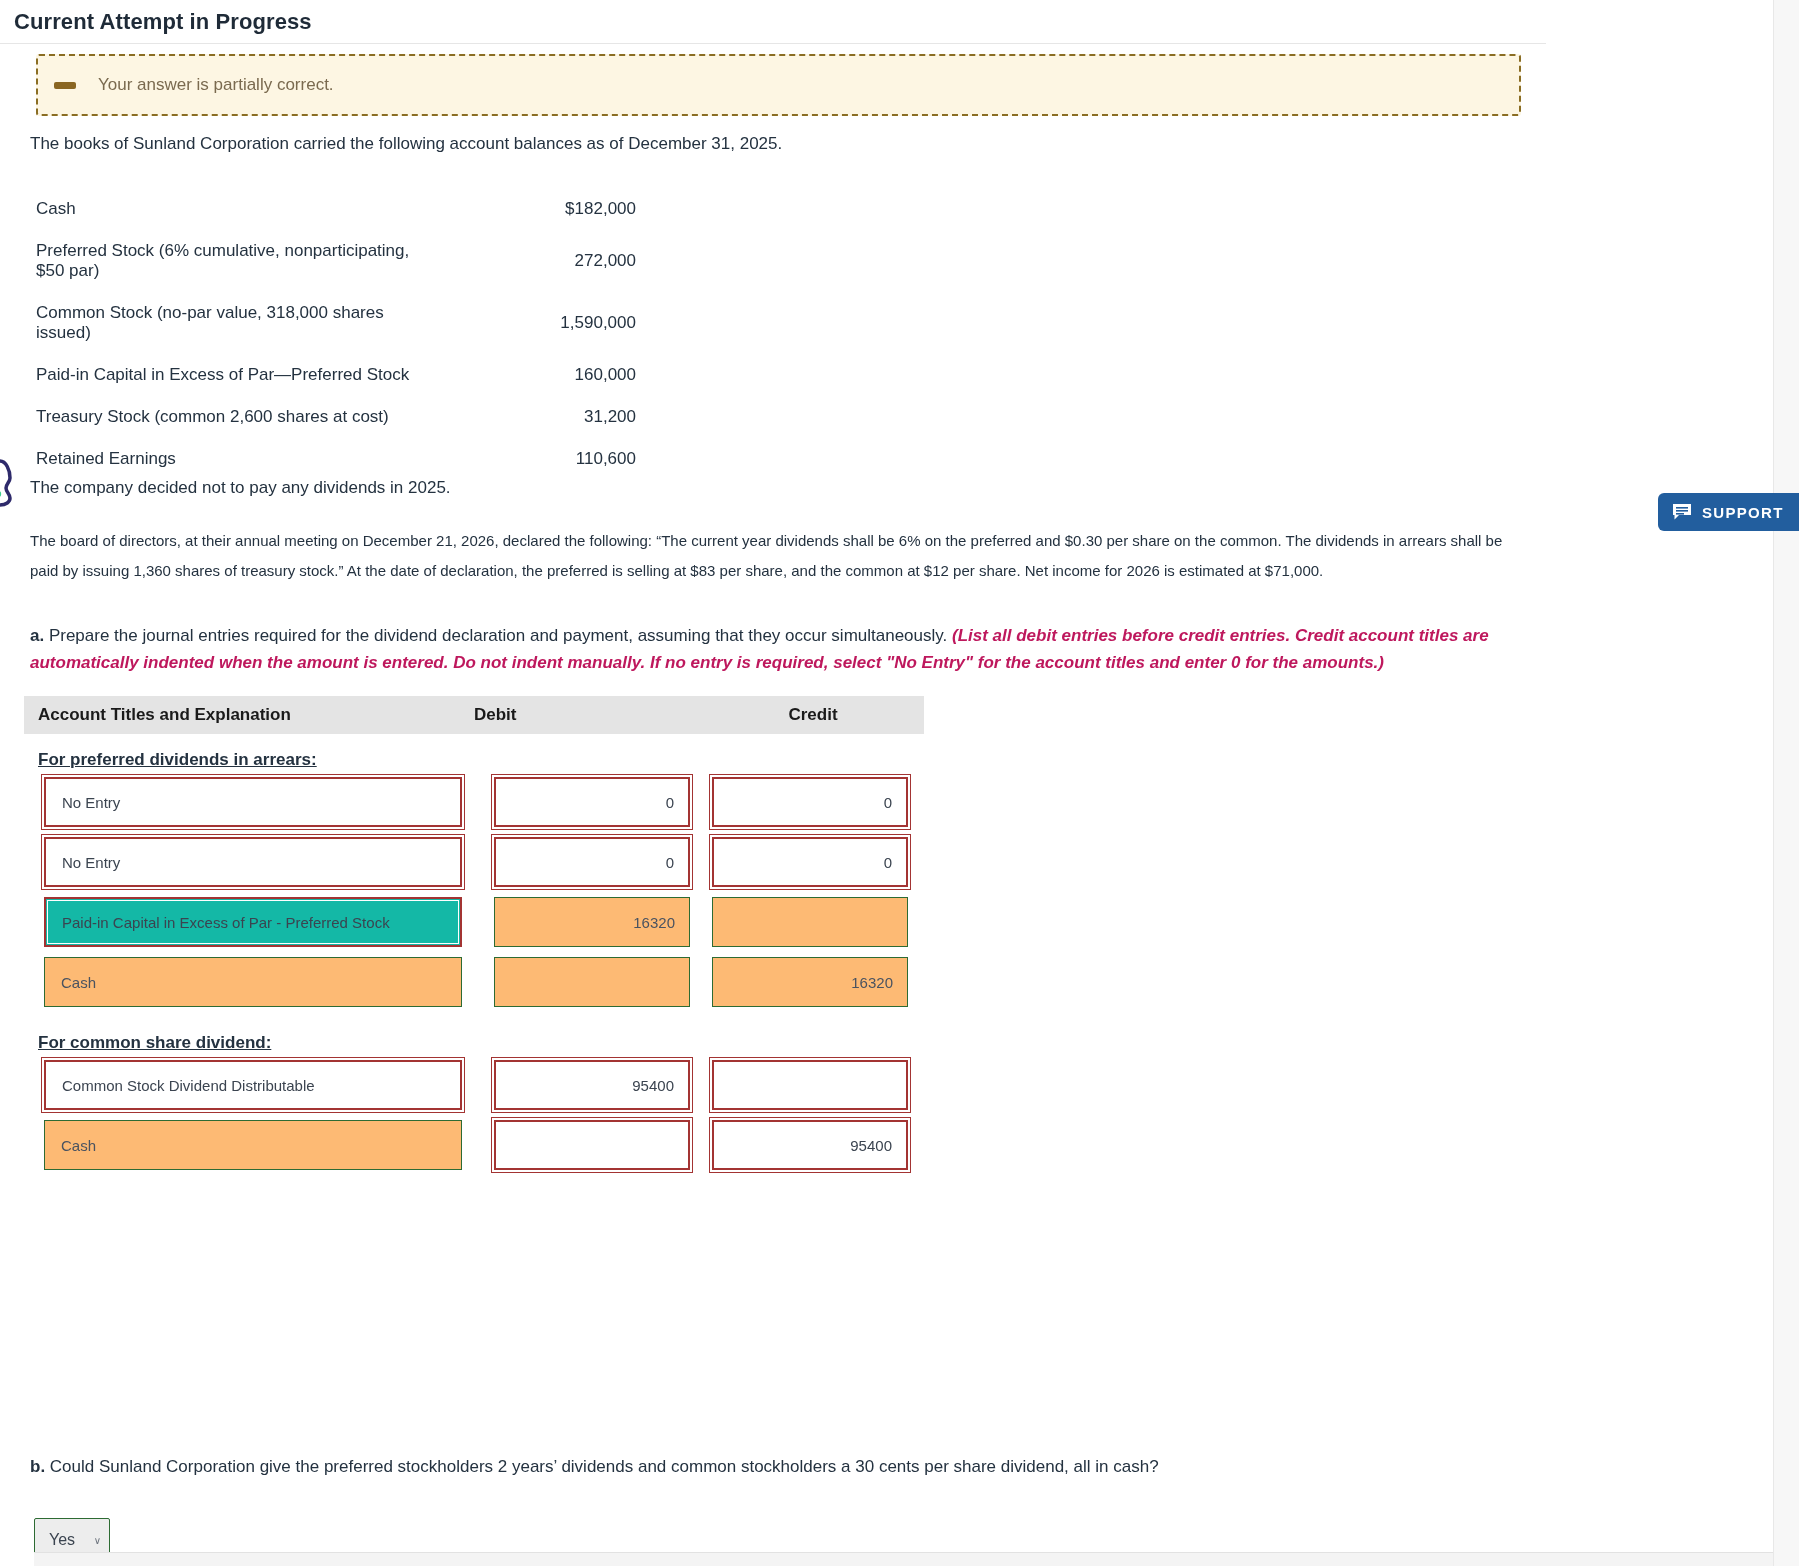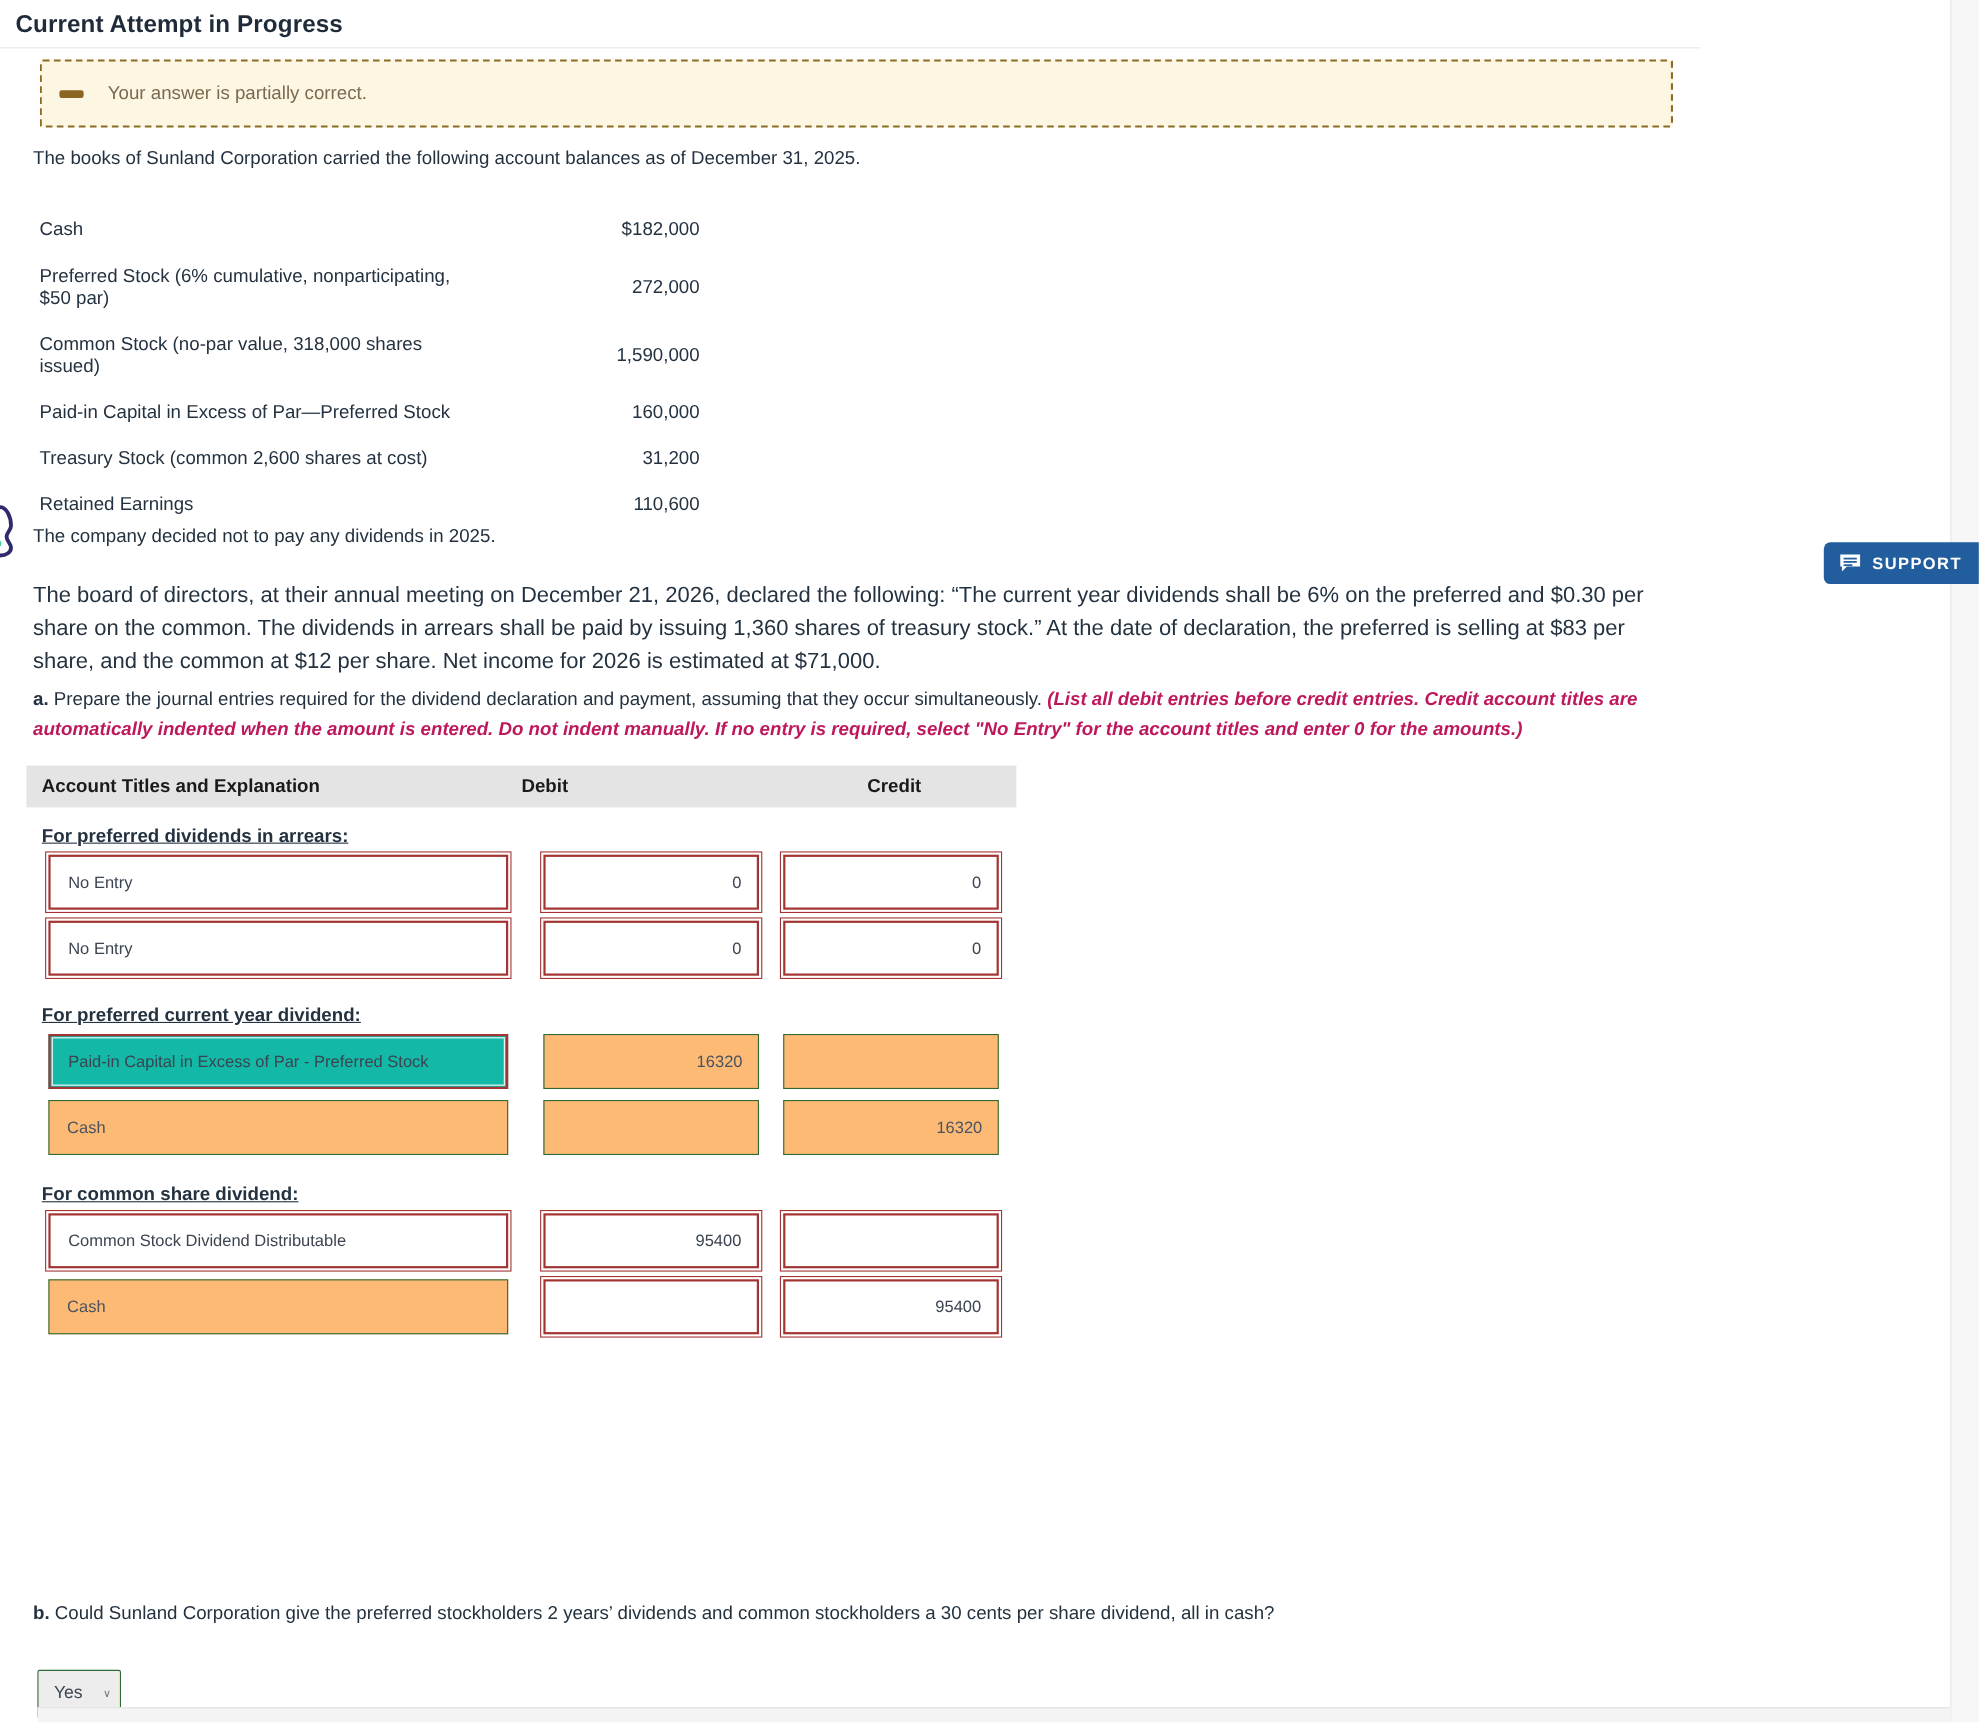--- a/index.html
+++ b/index.html
@@ -93,21 +93,21 @@
     color: #ffffff; font-size: 15px; font-weight: 600; letter-spacing: 1.3px;
   }
   
   .p-nodiv {
     position: absolute; top: 478px; left: 30px;
     font-size: 17px; color: #243240;
   }
   .p-board {
     position: absolute; top: 526px; left: 30px;
     width: 1493px;
-    font-size: 20px; line-height: 30px; color: #243240;
+    font-size: 15px; line-height: 30px; color: #243240;
   }
   .p-a {
     position: absolute; top: 622px; left: 30px;
     width: 1493px;
     font-size: 17px; line-height: 27px; color: #243240;
   }
   .p-a b { font-weight: bold; }
   .red-ital {
     color: #be185d; font-style: italic; font-weight: bold;
   }
@@ -302,21 +302,20 @@
         <div class="field acct f-err">No Entry</div>
       </div>
       <div class="cell-debit">
         <div class="field amt f-err">0</div>
       </div>
       <div class="cell-credit">
         <div class="field amt f-err">0</div>
       </div>
     </div>
 
-    <div class="section-label">For preferred current year dividend:</div>
 
     <div class="entry-row">
       <div class="cell-account">
         <div class="field acct f-err1">Paid-in Capital in Excess of Par - Preferred Stock</div>
       </div>
       <div class="cell-debit">
         <div class="field amt f-ok">16320</div>
       </div>
       <div class="cell-credit">
         <div class="field amt f-ok"></div>

